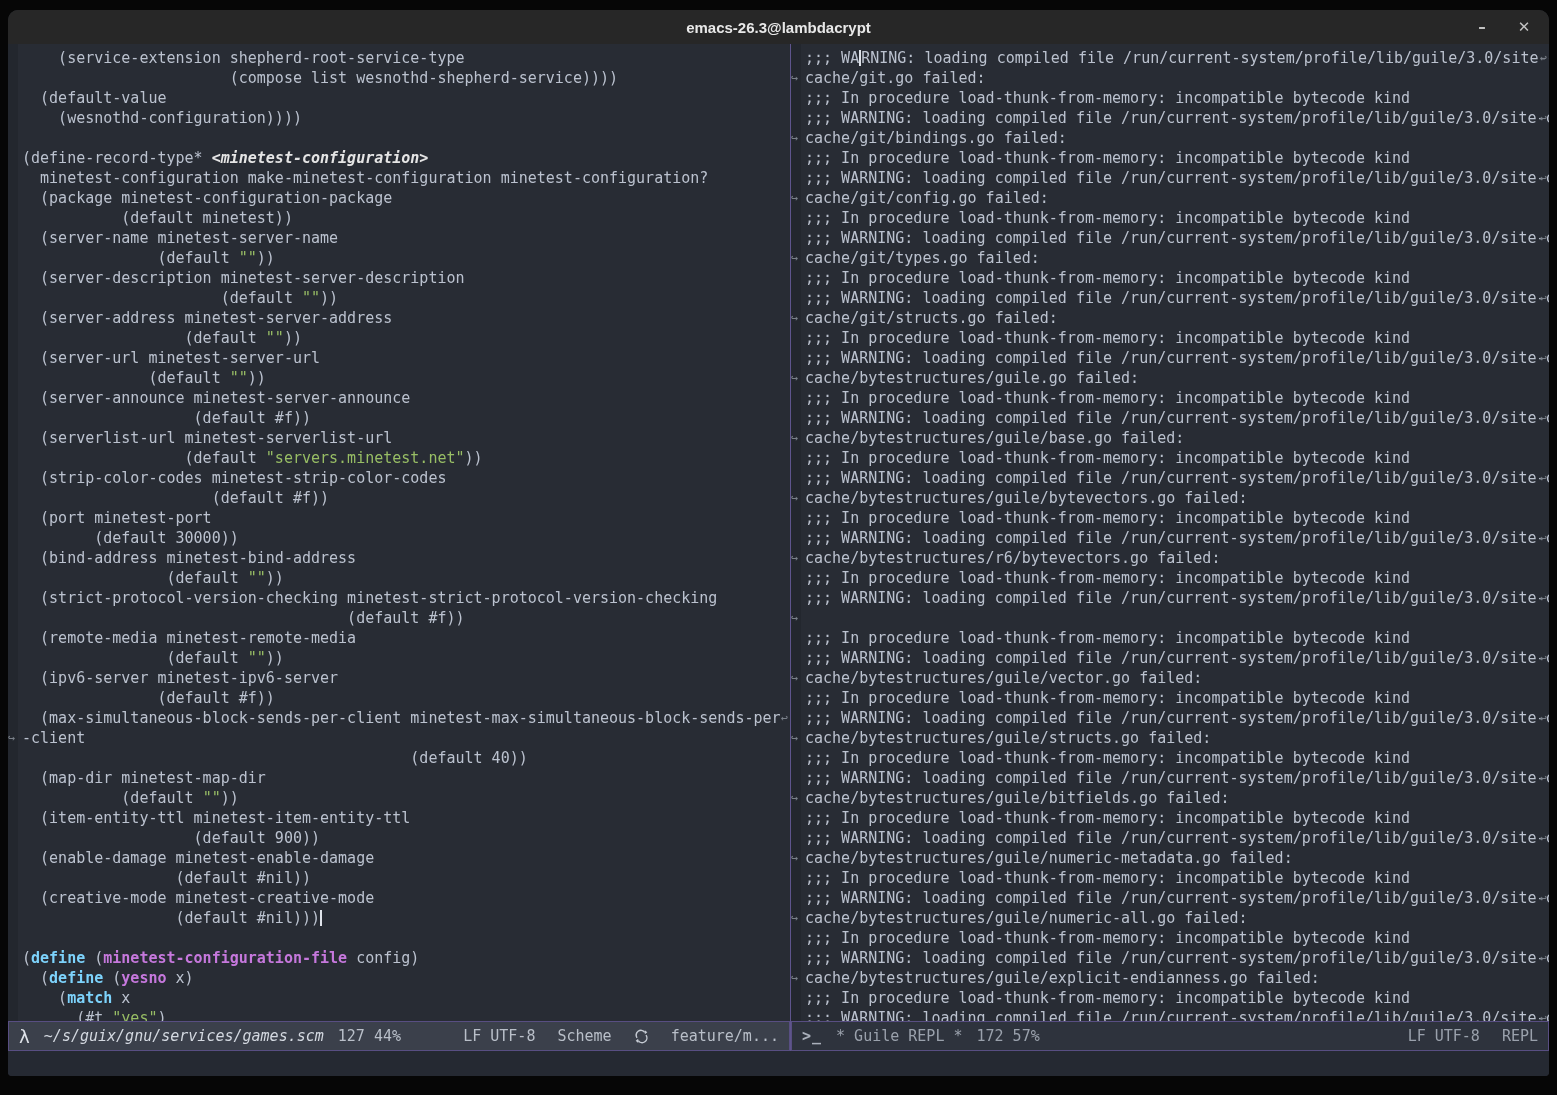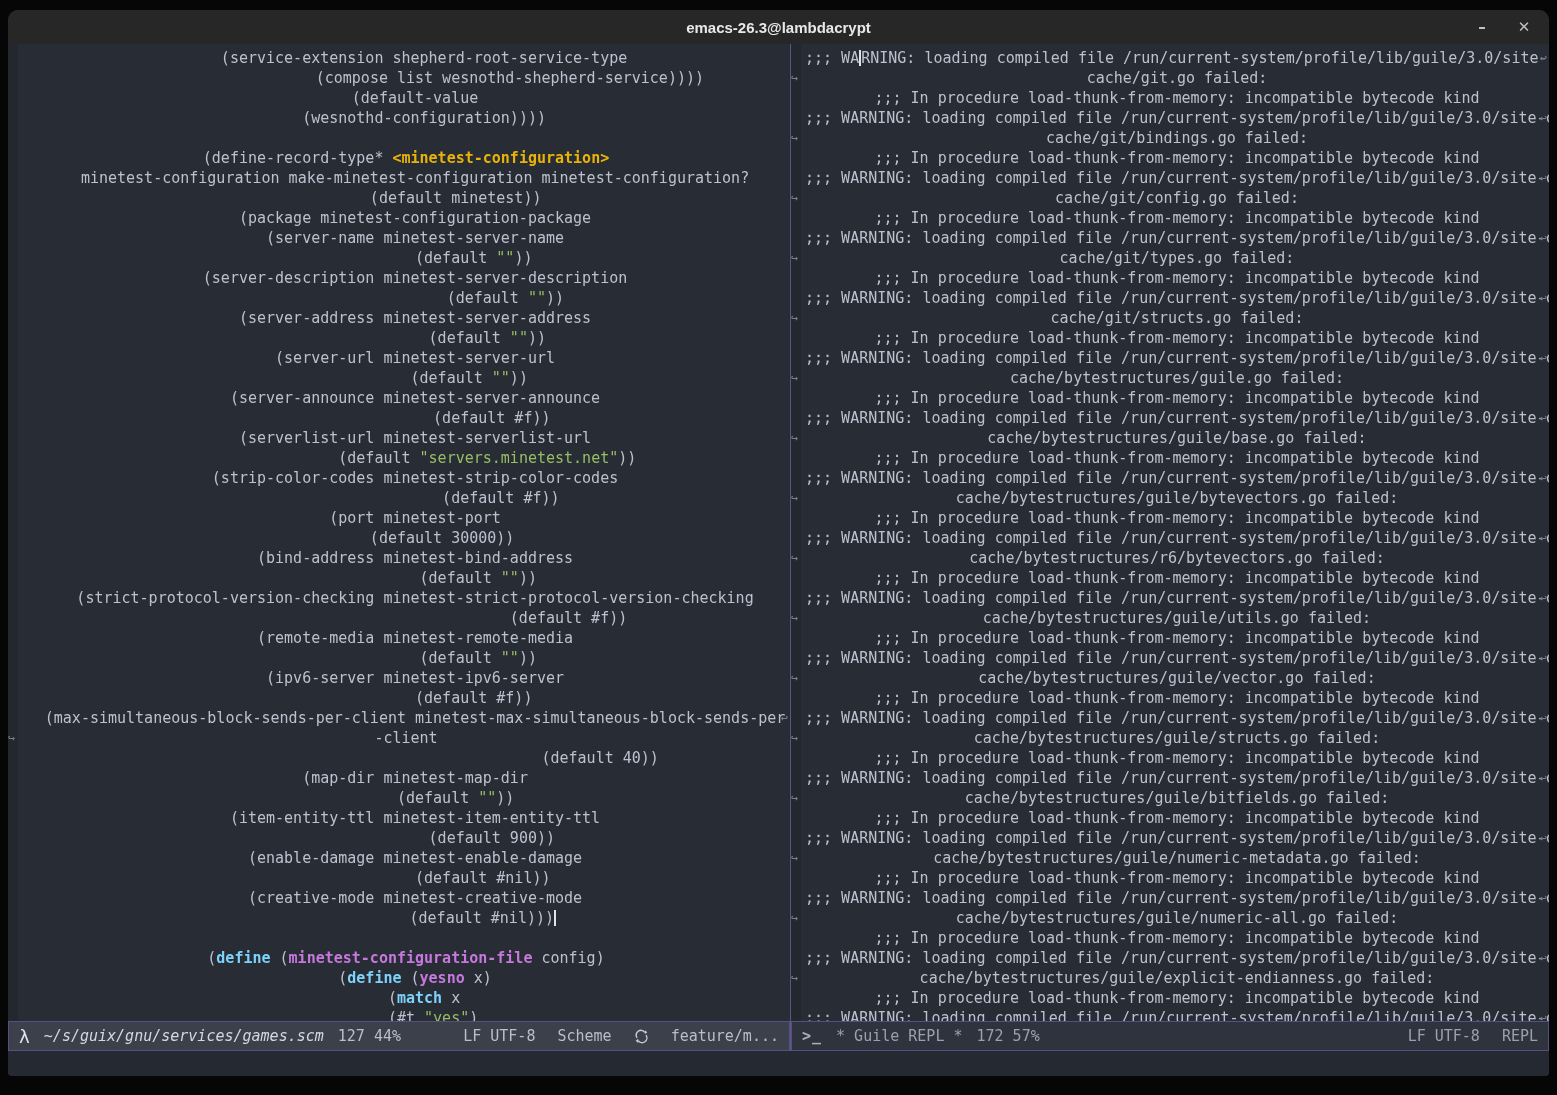--- a/index.html
+++ b/index.html
@@ -17,30 +17,30 @@
     font:bold 15px "Liberation Sans", sans-serif; color:#e8e8e8;
   }
   .controls { position:absolute; right:16px; top:0; height:34px; display:flex; align-items:center; gap:24px; }
   .ctl { color:#c2c2c2; font:bold 15px "DejaVu Sans", sans-serif; cursor:default; width:18px; text-align:center; }
   .content { flex:1 1 auto; display:flex; min-height:0; }
   .pane { display:flex; flex-direction:column; min-width:0; }
   .pane.left { width:783px; flex:0 0 auto; border-right:1px solid #5e548c; }
   .pane.right { flex:1 1 auto; }
   .buffer { flex:1 1 auto; position:relative; overflow:hidden; background:#282c34; }
   .fringe { position:absolute; left:0; top:0; bottom:0; width:10px; background:#23272e; }
-  .rows { position:relative; padding-top:4px;text-align:center; }
+  .rows { position:relative; padding-top:4px; }
   .row {
     height:20px; line-height:20px; white-space:pre; position:relative; padding-left:14px;
     font:15px/20px "DejaVu Sans Mono", monospace; color:#bbc2cf; overflow:hidden;
   }
   .c-fg { color:#bbc2cf; }
   .c-kw { color:#7dd3fc; font-weight:700; }
   .c-fn { color:#c678dd; font-weight:700; }
   .c-str { color:#98be65; }
-  .c-type { color:#eab308; font-weight:700; }
+  .c-type { color:#e5e5e5; font-weight:700;font-style:italic; }
   .cursor { display:inline-block; width:2px; height:16px; background:#dfe3ea; vertical-align:-3px; }
   .wrapR { position:absolute; right:2px; top:0; font-size:12px; color:#7a8089; line-height:20px; }
   .wrapL { position:absolute; left:0px; top:0; font-size:12px; color:#7a8089; line-height:20px; }
   .modeline {
     height:30px; flex:0 0 auto; border:1px solid #584e82;
     display:flex; align-items:center; gap:14px; padding:0 10px;
     font:15px "DejaVu Sans Mono", monospace; white-space:pre;
   }
   .modeline.active { background:#3b404b; color:#b9bfc9; }
   .modeline.inactive { background:#2e333d; color:#9aa1ac; }
@@ -73,22 +73,22 @@
       <div class="buffer">
         <div class="fringe"></div>
         <div class="rows">
             <div class="row"><span class="c-fg">    (service-extension shepherd-root-service-type</span></div>
             <div class="row"><span class="c-fg">                       (compose list wesnothd-shepherd-service))))</span></div>
             <div class="row"><span class="c-fg">  (default-value</span></div>
             <div class="row"><span class="c-fg">    (wesnothd-configuration))))</span></div>
             <div class="row"></div>
             <div class="row"><span class="c-fg">(define-record-type* </span><span class="c-type">&lt;minetest-configuration&gt;</span></div>
             <div class="row"><span class="c-fg">  minetest-configuration make-minetest-configuration minetest-configuration?</span></div>
+            <div class="row"><span class="c-fg">  (package minetest-configuration-package</span></div>
             <div class="row"><span class="c-fg">           (default minetest))</span></div>
-            <div class="row"><span class="c-fg">  (package minetest-configuration-package</span></div>
             <div class="row"><span class="c-fg">  (server-name minetest-server-name</span></div>
             <div class="row"><span class="c-fg">               (default </span><span class="c-str">""</span><span class="c-fg">))</span></div>
             <div class="row"><span class="c-fg">  (server-description minetest-server-description</span></div>
             <div class="row"><span class="c-fg">                      (default </span><span class="c-str">""</span><span class="c-fg">))</span></div>
             <div class="row"><span class="c-fg">  (server-address minetest-server-address</span></div>
             <div class="row"><span class="c-fg">                  (default </span><span class="c-str">""</span><span class="c-fg">))</span></div>
             <div class="row"><span class="c-fg">  (server-url minetest-server-url</span></div>
             <div class="row"><span class="c-fg">              (default </span><span class="c-str">""</span><span class="c-fg">))</span></div>
             <div class="row"><span class="c-fg">  (server-announce minetest-server-announce</span></div>
             <div class="row"><span class="c-fg">                   (default #f))</span></div>
@@ -167,21 +167,21 @@
             <div class="row"><span class="c-fg">;;; WARNING: loading compiled file /run/current-system/profile/lib/guile/3.0/site-c</span><span class="wrapR">↩</span></div>
             <div class="row"><span class="wrapL">↪</span><span class="c-fg">cache/bytestructures/guile/base.go failed:</span></div>
             <div class="row"><span class="c-fg">;;; In procedure load-thunk-from-memory: incompatible bytecode kind</span></div>
             <div class="row"><span class="c-fg">;;; WARNING: loading compiled file /run/current-system/profile/lib/guile/3.0/site-c</span><span class="wrapR">↩</span></div>
             <div class="row"><span class="wrapL">↪</span><span class="c-fg">cache/bytestructures/guile/bytevectors.go failed:</span></div>
             <div class="row"><span class="c-fg">;;; In procedure load-thunk-from-memory: incompatible bytecode kind</span></div>
             <div class="row"><span class="c-fg">;;; WARNING: loading compiled file /run/current-system/profile/lib/guile/3.0/site-c</span><span class="wrapR">↩</span></div>
             <div class="row"><span class="wrapL">↪</span><span class="c-fg">cache/bytestructures/r6/bytevectors.go failed:</span></div>
             <div class="row"><span class="c-fg">;;; In procedure load-thunk-from-memory: incompatible bytecode kind</span></div>
             <div class="row"><span class="c-fg">;;; WARNING: loading compiled file /run/current-system/profile/lib/guile/3.0/site-c</span><span class="wrapR">↩</span></div>
-            <div class="row"><span class="wrapL">↪</span><span class="c-fg">cache/bytestructures/guile/utils.go failed:</span></div>
+            <div class="row"><span class="wrapL">↪</span></div>
             <div class="row"><span class="c-fg">;;; In procedure load-thunk-from-memory: incompatible bytecode kind</span></div>
             <div class="row"><span class="c-fg">;;; WARNING: loading compiled file /run/current-system/profile/lib/guile/3.0/site-c</span><span class="wrapR">↩</span></div>
             <div class="row"><span class="wrapL">↪</span><span class="c-fg">cache/bytestructures/guile/vector.go failed:</span></div>
             <div class="row"><span class="c-fg">;;; In procedure load-thunk-from-memory: incompatible bytecode kind</span></div>
             <div class="row"><span class="c-fg">;;; WARNING: loading compiled file /run/current-system/profile/lib/guile/3.0/site-c</span><span class="wrapR">↩</span></div>
             <div class="row"><span class="wrapL">↪</span><span class="c-fg">cache/bytestructures/guile/structs.go failed:</span></div>
             <div class="row"><span class="c-fg">;;; In procedure load-thunk-from-memory: incompatible bytecode kind</span></div>
             <div class="row"><span class="c-fg">;;; WARNING: loading compiled file /run/current-system/profile/lib/guile/3.0/site-c</span><span class="wrapR">↩</span></div>
             <div class="row"><span class="wrapL">↪</span><span class="c-fg">cache/bytestructures/guile/bitfields.go failed:</span></div>
             <div class="row"><span class="c-fg">;;; In procedure load-thunk-from-memory: incompatible bytecode kind</span></div>

